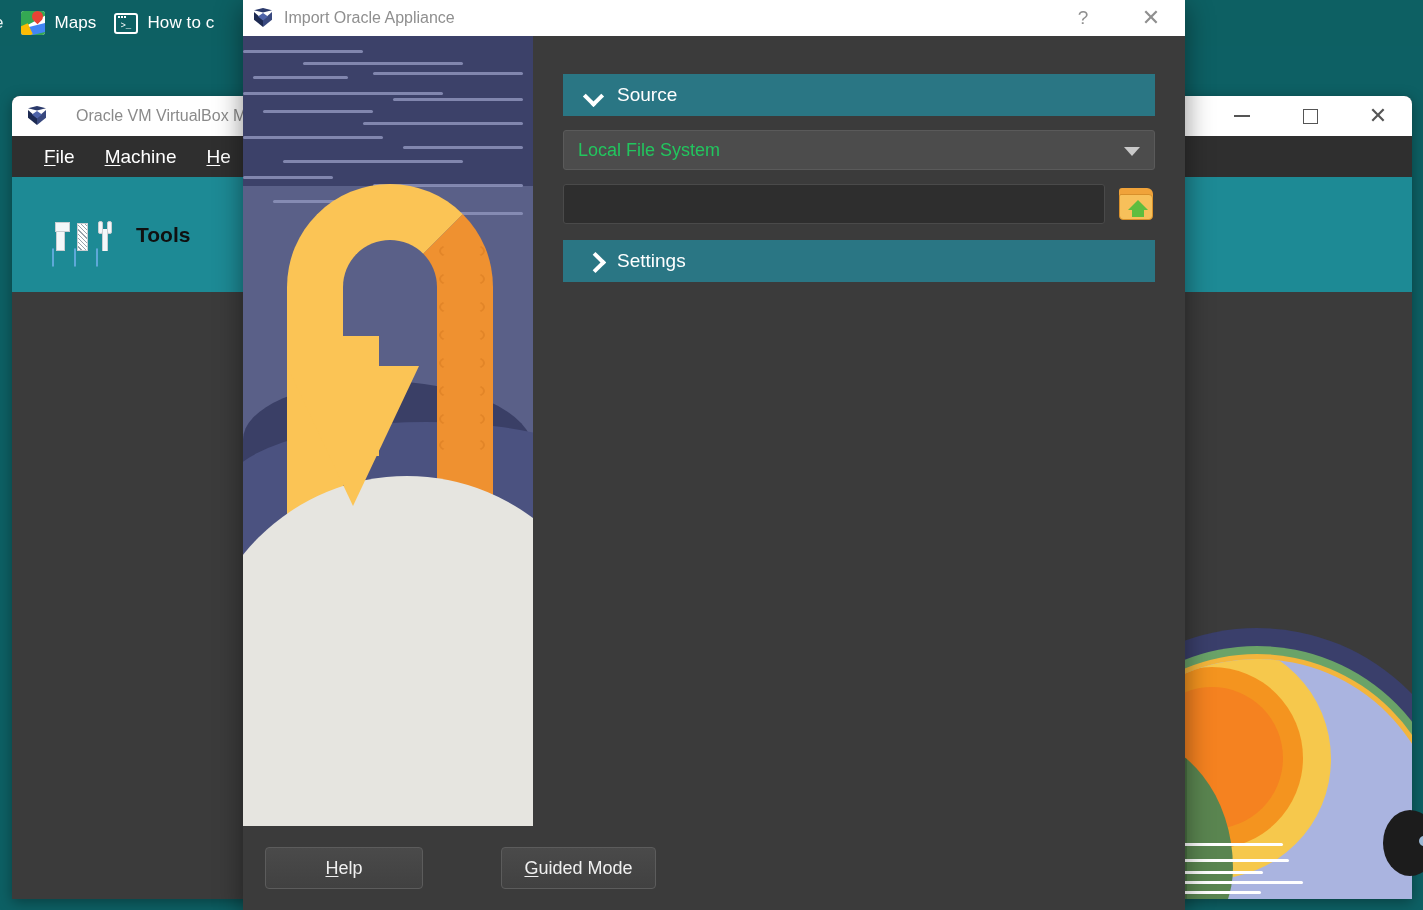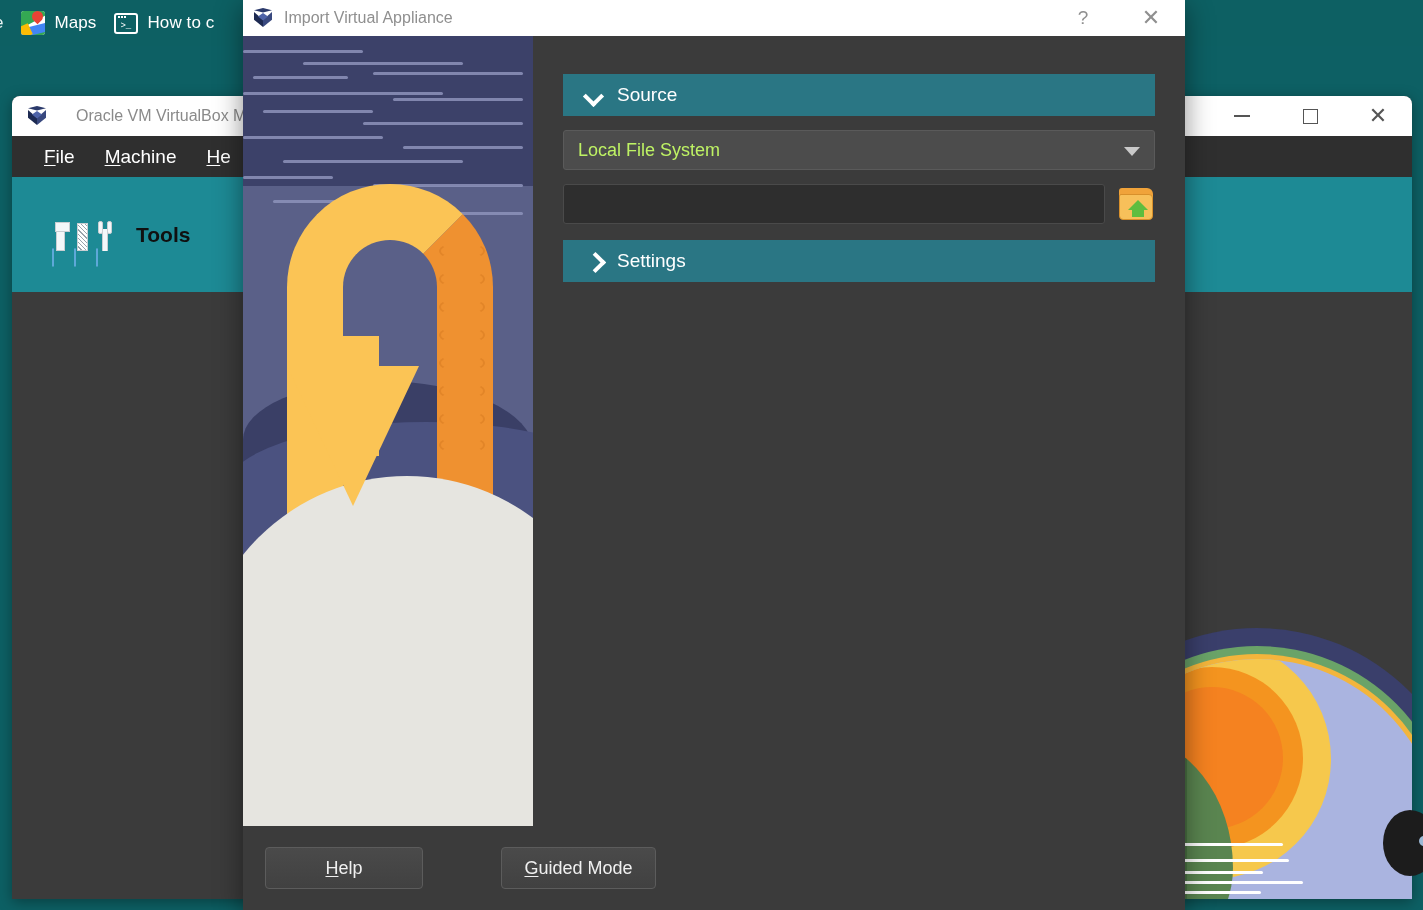--- a/index.html
+++ b/index.html
@@ -152,21 +152,21 @@
   }
   .chev { width: 18px; height: 18px; position: relative; }
   .chev:before {
     content:""; position:absolute; left:1px; top:3px; width:11px; height:11px;
     border-right: 4px solid #fff; border-bottom: 4px solid #fff; transform: rotate(45deg);
   }
   .chev.right:before { left:3px; top:3px; transform: rotate(-45deg); }
 
   .combo {
     position:relative; height: 40px; background:#4c4c4c; border:1px solid #5a5a5a; border-radius:3px;
-    display:flex; align-items:center; padding-left: 14px; color:#bef264; font-size:18px;
+    display:flex; align-items:center; padding-left: 14px; color:#22c55e; font-size:18px;
     margin-bottom: 14px;
   }
   .combo-arrow { position:absolute; right: 14px; top: 16px; width:0; height:0;
     border-left: 8px solid transparent; border-right: 8px solid transparent; border-top: 9px solid #c9c9c9; }
 
   .path-row { display:flex; align-items:center; gap: 12px; margin-bottom: 16px; }
   .path-input {
     flex: 1; height: 40px; background:#2e2e2e; border:1px solid #4a4a4a; border-radius:3px;
     color:#dcdcdc; font-size:17px; padding: 0 10px;
   }
@@ -299,21 +299,21 @@
 
   <div class="dialog">
 
     <div class="dlg-titlebar">
       <span class="vbox-cube">
         <span class="cube-l"></span>
           <span class="cube-r"></span>
           <span class="cube-top"></span>
           <span class="cube-face"></span>
       </span>
-      <span class="dlg-title-text">Import Virtual Appliance</span>
+      <span class="dlg-title-text">Import Oracle Appliance</span>
       <div class="dlg-winbtns">
         <div class="dlg-btn-help">?</div>
         <div class="dlg-btn-close">✕</div>
       </div>
     </div>
 
     <div class="dlg-content">
 
       <div class="illus">
         <div class="sky-dark"></div>

